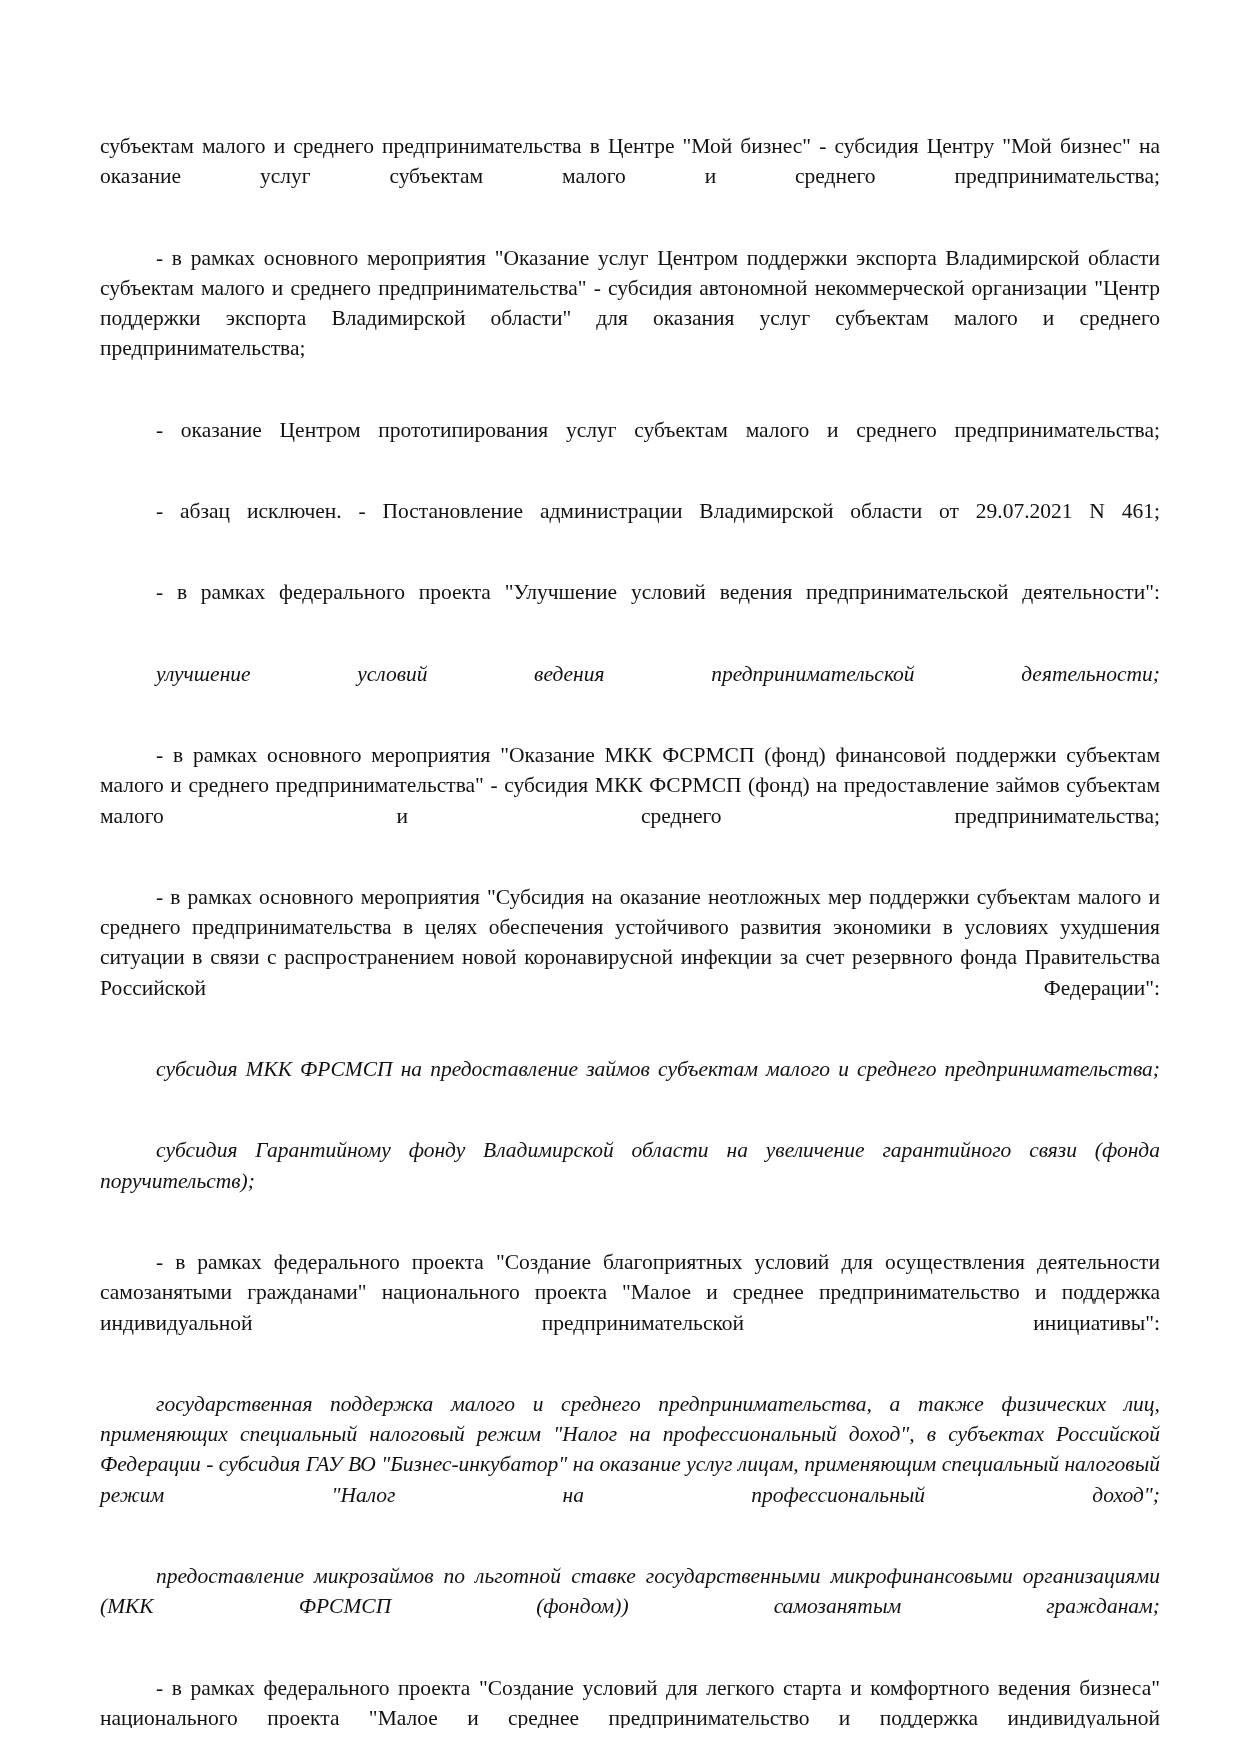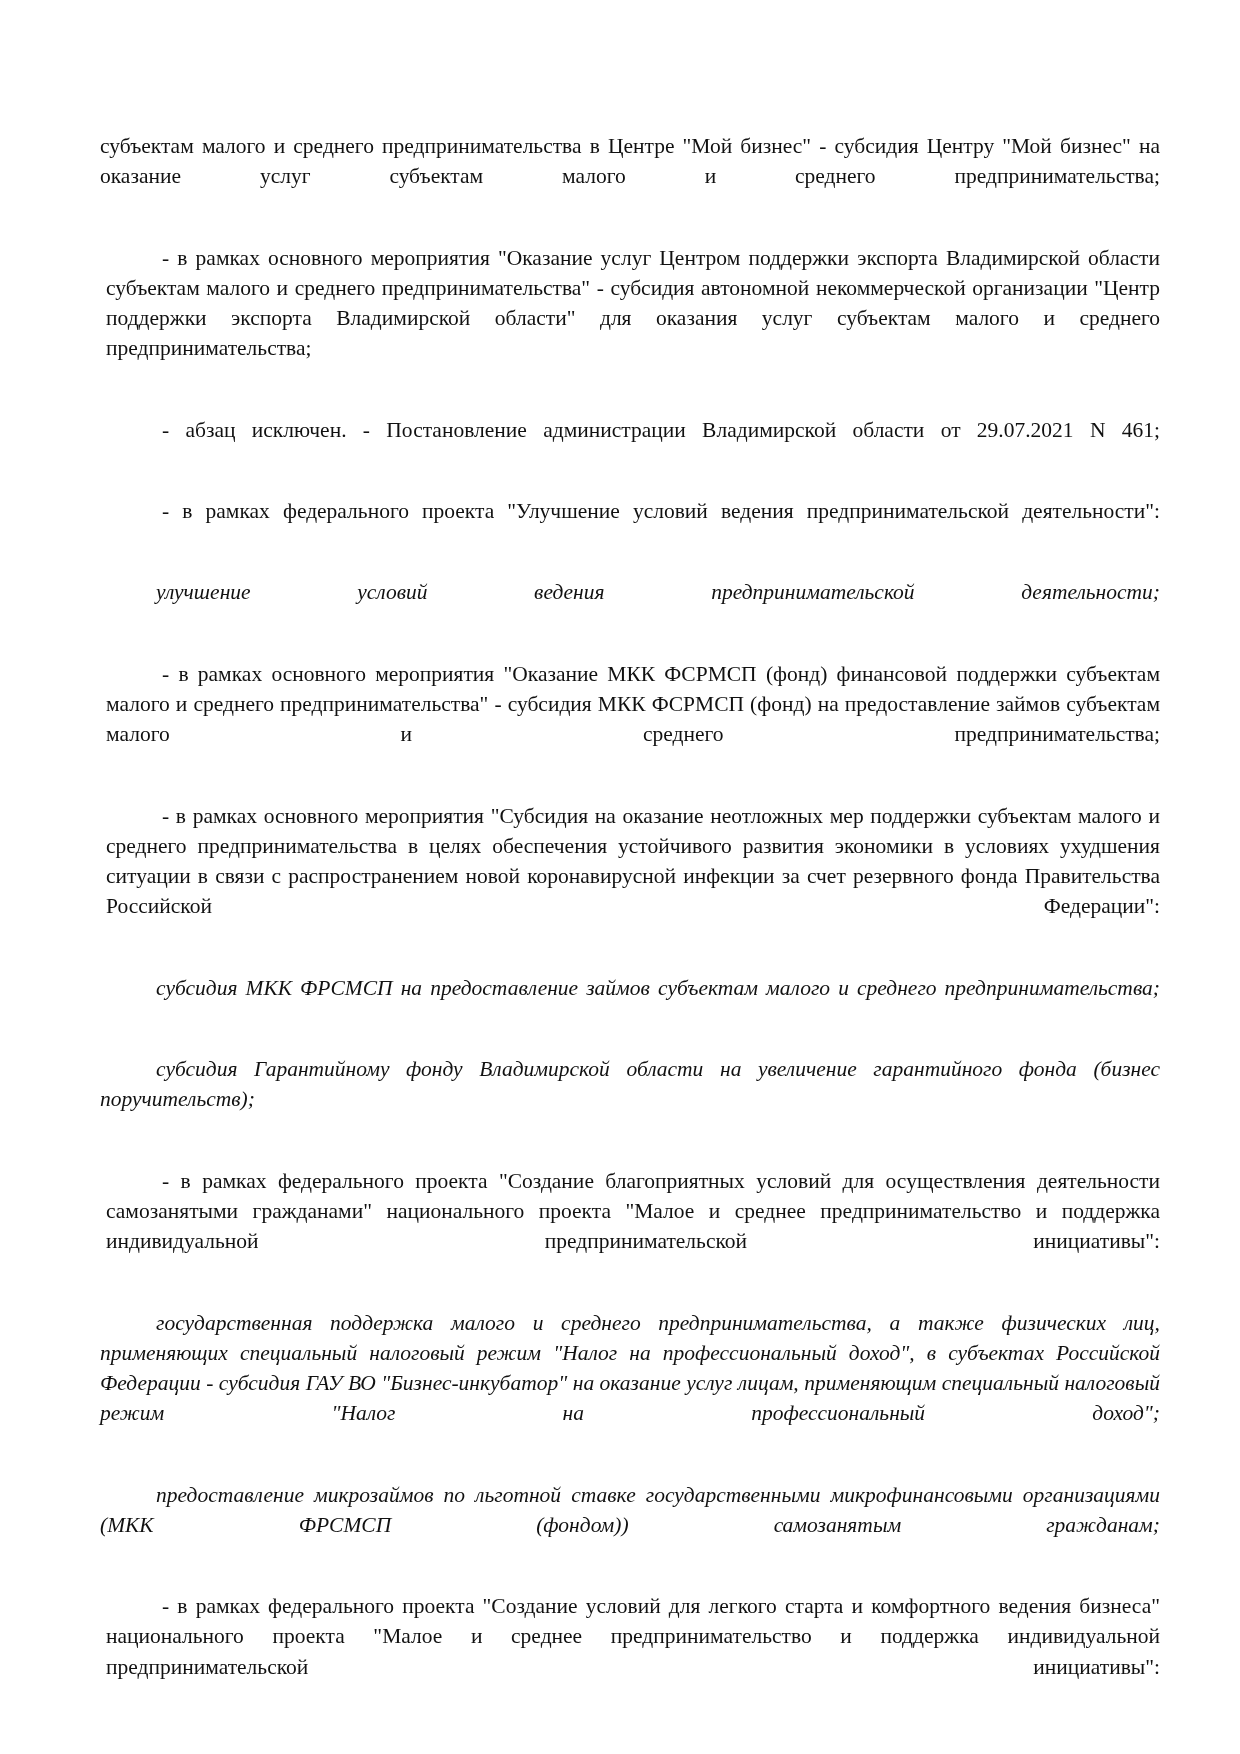--- a/index.html
+++ b/index.html
@@ -40,21 +40,20 @@
   p.para:last-child {
     margin-bottom: 0;
   }
   
   p.cont {
     text-indent: 0;
   }
   
   p.ind {
     text-indent: 56px;
-    margin-left: 6px;
   }
   
   p.ind2 {
     text-indent: 56px;
     font-style: italic;
   }
   
   p.para::after {
     content: "";
     display: inline-block;
@@ -65,34 +64,35 @@
 </head>
 <body>
 
 <div class="page">
   <div class="doc-body">
 
     <p class="para cont">субъектам малого и среднего предпринимательства в Центре "Мой бизнес" - субсидия Центру "Мой бизнес" на оказание услуг субъектам малого и среднего предпринимательства;</p>
 
     <p class="para ind">- в рамках основного мероприятия "Оказание услуг Центром поддержки экспорта Владимирской области субъектам малого и среднего предпринимательства" - субсидия автономной некоммерческой организации "Центр поддержки экспорта Владимирской области" для оказания услуг субъектам малого и среднего предпринимательства;</p>
 
+    <p class="para ind">- оказание Центром прототипирования услуг субъектам малого и среднего предпринимательства;</p>
 
     <p class="para ind">- абзац исключен. - Постановление администрации Владимирской области от 29.07.2021 N 461;</p>
 
     <p class="para ind">- в рамках федерального проекта "Улучшение условий ведения предпринимательской деятельности":</p>
 
     <p class="para ind2">улучшение условий ведения предпринимательской деятельности;</p>
 
     <p class="para ind">- в рамках основного мероприятия "Оказание МКК ФСРМСП (фонд) финансовой поддержки субъектам малого и среднего предпринимательства" - субсидия МКК ФСРМСП (фонд) на предоставление займов субъектам малого и среднего предпринимательства;</p>
 
     <p class="para ind">- в рамках основного мероприятия "Субсидия на оказание неотложных мер поддержки субъектам малого и среднего предпринимательства в целях обеспечения устойчивого развития экономики в условиях ухудшения ситуации в связи с распространением новой коронавирусной инфекции за счет резервного фонда Правительства Российской Федерации":</p>
 
     <p class="para ind2">субсидия МКК ФРСМСП на предоставление займов субъектам малого и среднего предпринимательства;</p>
 
-    <p class="para ind2">субсидия Гарантийному фонду Владимирской области на увеличение гарантийного фонда (бизнес поручительств);</p>
+    <p class="para ind2">субсидия Гарантийному фонду Владимирской области на увеличение гарантийного связи (фонда поручительств);</p>
 
     <p class="para ind">- в рамках федерального проекта "Создание благоприятных условий для осуществления деятельности самозанятыми гражданами" национального проекта "Малое и среднее предпринимательство и поддержка индивидуальной предпринимательской инициативы":</p>
 
     <p class="para ind2">государственная поддержка малого и среднего предпринимательства, а также физических лиц, применяющих специальный налоговый режим "Налог на профессиональный доход", в субъектах Российской Федерации - субсидия ГАУ ВО "Бизнес-инкубатор" на оказание услуг лицам, применяющим специальный налоговый режим "Налог на профессиональный доход";</p>
 
     <p class="para ind2">предоставление микрозаймов по льготной ставке государственными микрофинансовыми организациями (МКК ФРСМСП (фондом)) самозанятым гражданам;</p>
 
     <p class="para ind">- в рамках федерального проекта "Создание условий для легкого старта и комфортного ведения бизнеса" национального проекта "Малое и среднее предпринимательство и поддержка индивидуальной предпринимательской инициативы":</p>
 
   </div>

